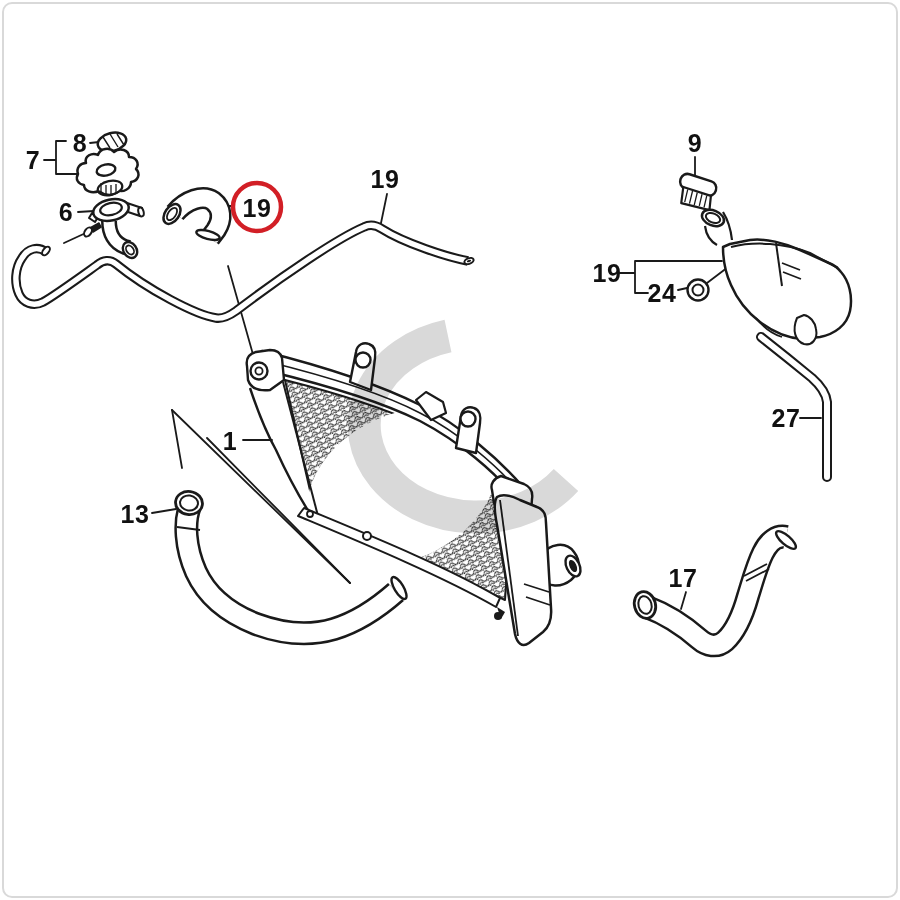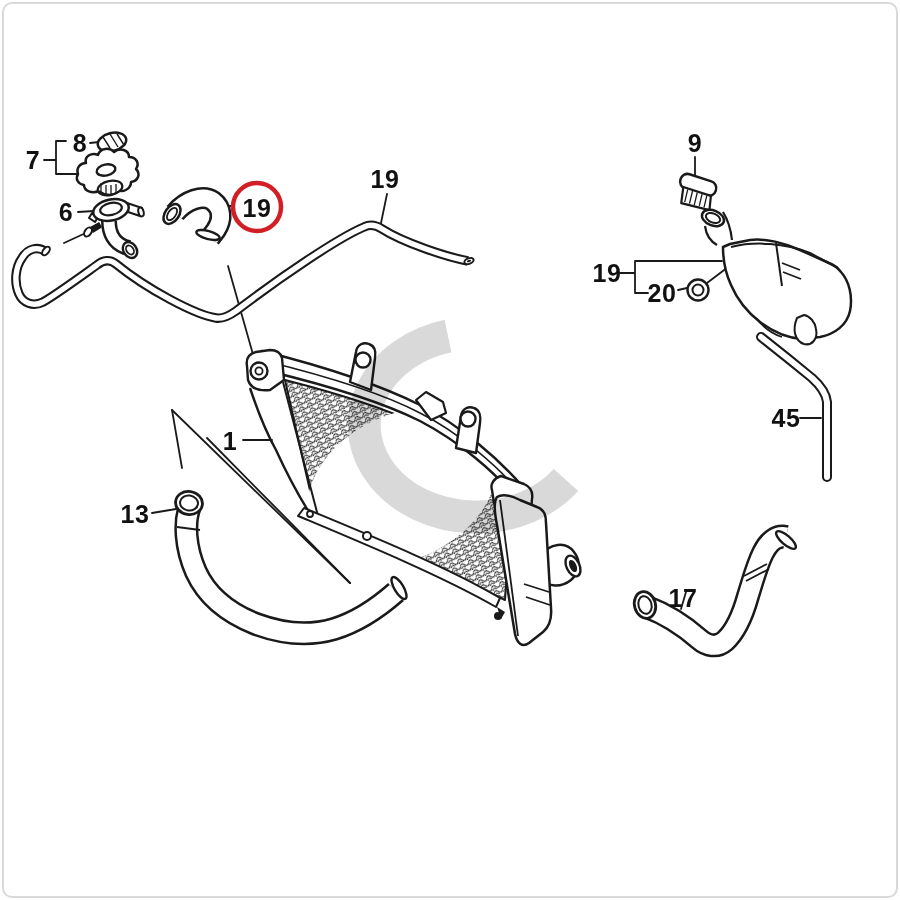--- a/index.html
+++ b/index.html
@@ -204,20 +204,20 @@
     <circle cx="257" cy="207" r="24" fill="none" stroke-width="4.5" stroke="#d21f26"></circle>
   </svg>
 
   <div class="callout" style="left:80px;top:143px">8</div>
   <div class="callout" style="left:33px;top:160px">7</div>
   <div class="callout" style="left:66px;top:212px">6</div>
   <div class="callout" style="left:257px;top:208px">19</div>
   <div class="callout" style="left:385px;top:179px">19</div>
   <div class="callout" style="left:695px;top:143px">9</div>
   <div class="callout" style="left:607px;top:273px">19</div>
-  <div class="callout" style="left:662px;top:293px">20</div>
-  <div class="callout" style="left:786px;top:418px">45</div>
+  <div class="callout" style="left:662px;top:293px">24</div>
+  <div class="callout" style="left:786px;top:418px">27</div>
   <div class="callout" style="left:230px;top:441px">1</div>
   <div class="callout" style="left:135px;top:514px">13</div>
-  <div class="callout" style="left:683px;top:598px">17</div>
+  <div class="callout" style="left:683px;top:578px">17</div>
 
   <div id="frame"></div>
 </div>
 
 </body></html>

